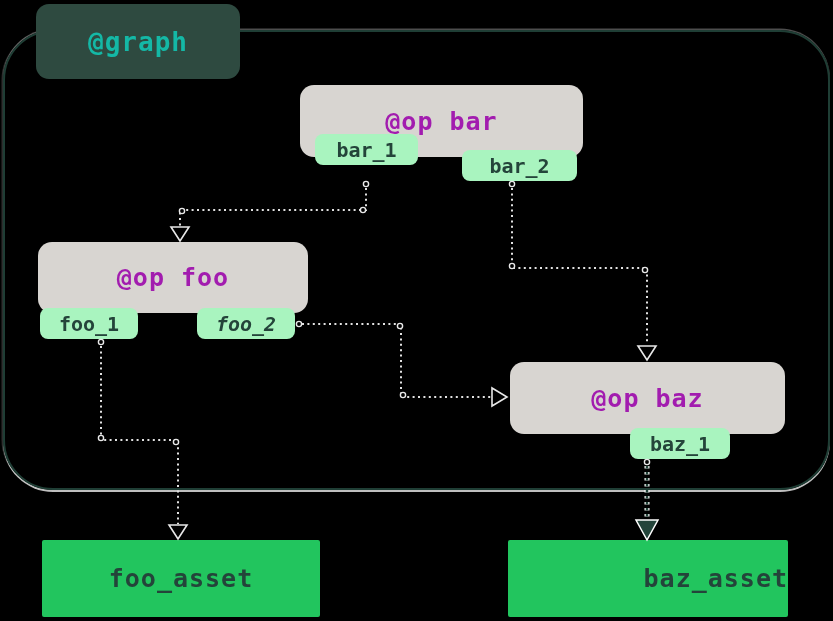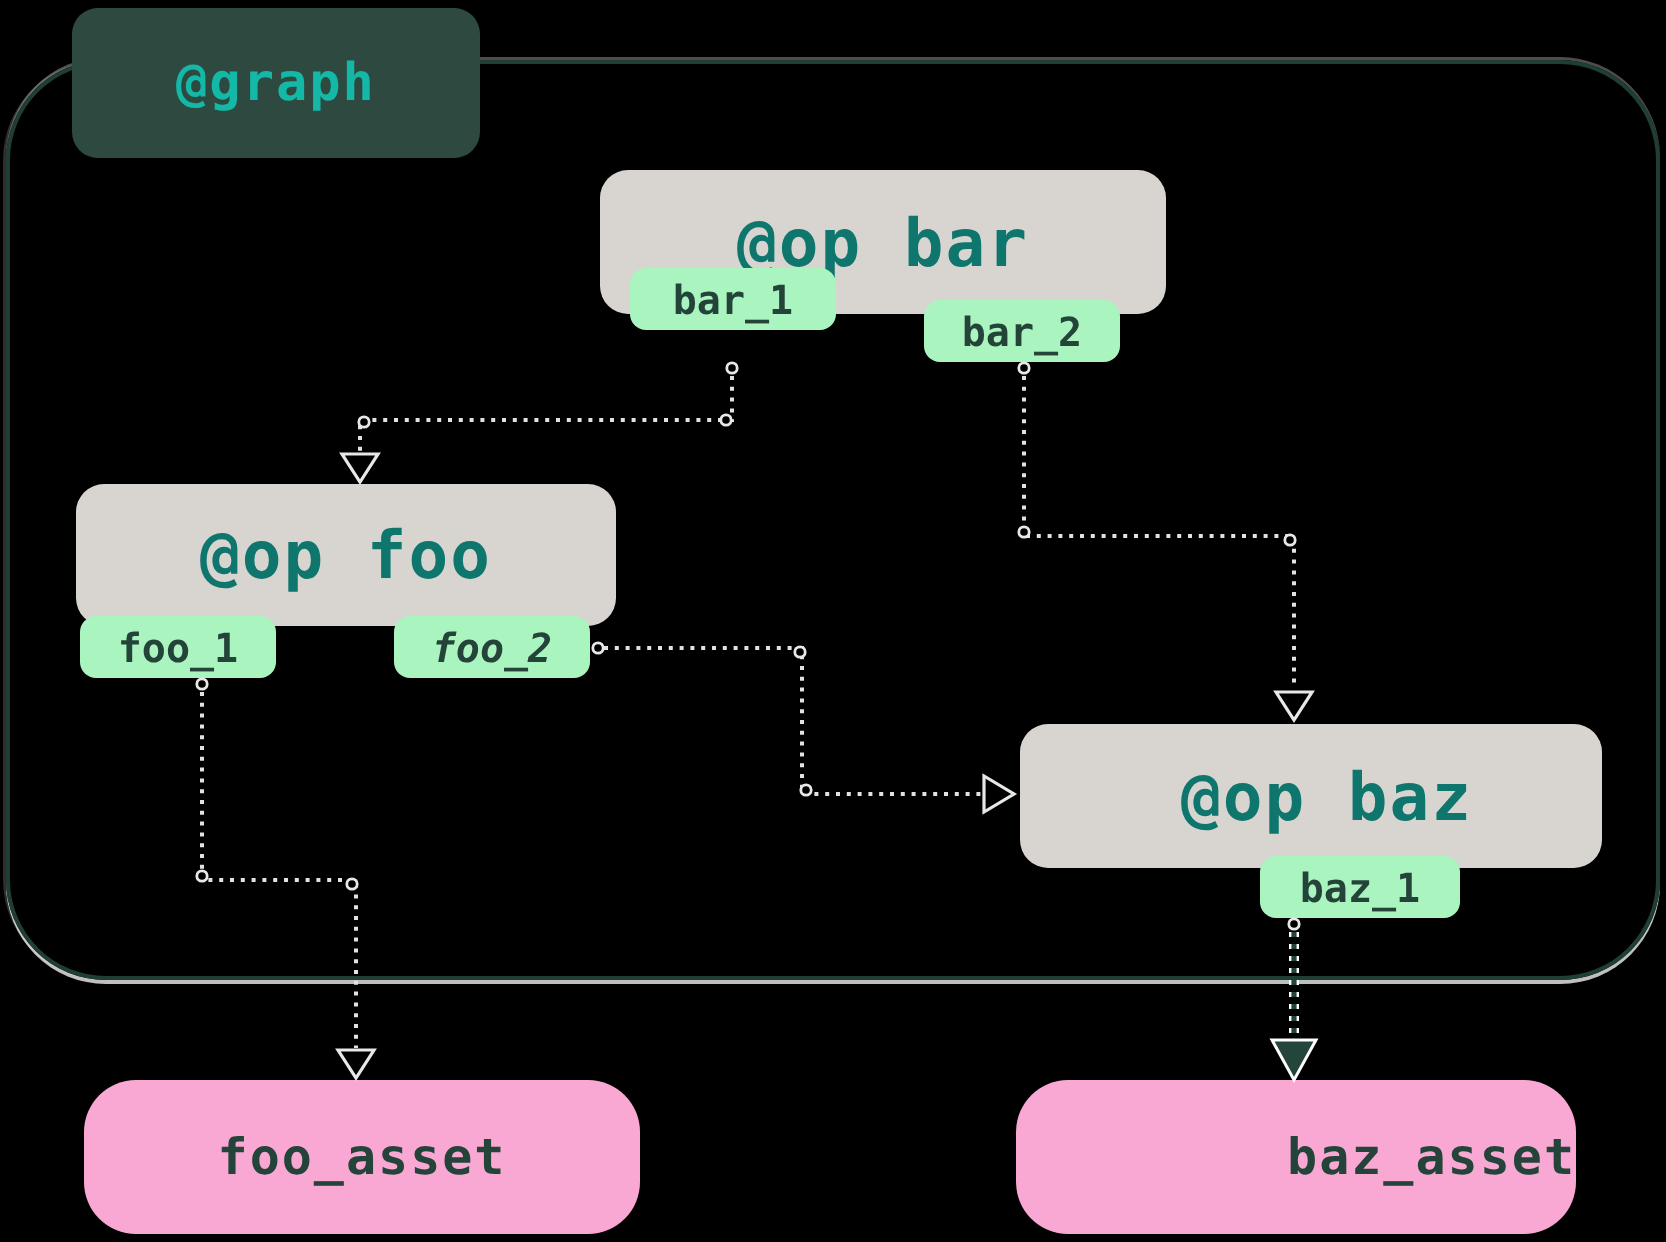--- a/index.html
+++ b/index.html
@@ -18,37 +18,37 @@
   }
   .graph-badge{
     position:absolute;left:36px;top:4px;width:204px;height:75px;
     background:#2e4a40;border-radius:13px;z-index:4;
     display:flex;align-items:center;justify-content:center;
     color:#14b8a6;font-size:26px;font-weight:700;letter-spacing:1px;
   }
   .op-node{
     position:absolute;background:#d8d5d1;border-radius:14px;z-index:2;
     display:flex;align-items:center;justify-content:center;
-    color:#0f766e;font-size:33px;font-weight:600;letter-spacing:1px;text-align:center;
+    color:#a21caf;font-size:25px;font-weight:600;letter-spacing:1px;text-align:center;
   }
   #op-bar{left:300px;top:85px;width:283px;height:72px;}
   #op-foo{left:38px; top:242px;width:270px;height:71px;}
-  #op-baz{left:510px;top:362px;width:275px;height:72px;padding-left:16px;}
+  #op-baz{left:510px;top:362px;width:275px;height:72px;}
   .out-chip{
     position:absolute;height:31px;background:#a9f4bf;border-radius:8px;z-index:3;
     display:flex;align-items:center;justify-content:center;
     color:#24443a;font-size:20px;font-weight:600;
   }
   #out-bar-1{left:315px;top:134px;width:103px;}
-  #out-bar-2{left:462px;top:150px;width:98px;}
+  #out-bar-2{left:462px;top:150px;width:115px;}
   #out-foo-1{left:40px; top:308px;width:98px;}
   #out-foo-2{left:197px;top:308px;width:98px;font-style:italic;}
   #out-baz-1{left:630px;top:428px;width:100px;}
   .asset-node{
-    position:absolute;height:77px;background:#f9a8d4;border-radius:26px;z-index:2;
+    position:absolute;height:77px;background:#22c55e;border-radius:2px;z-index:2;
     display:flex;align-items:center;justify-content:center;
     color:#24443a;font-size:25px;font-weight:600;letter-spacing:1px;
   }
   #asset-foo{left:42px; top:540px;width:278px;}
   #asset-baz{left:508px;top:540px;width:280px;justify-content:flex-end;}
   svg.edges{position:absolute;left:0;top:0;z-index:5;pointer-events:none;}
   .dotted{stroke:#e2e2e2;stroke-width:2;fill:none;stroke-dasharray:2 3.4;}
   .bend{fill:#000;stroke:#e8e8e8;stroke-width:1.4;}
   .open-arrow{fill:#000;stroke:#e8e8e8;stroke-width:1.6;stroke-linejoin:miter;}
   .teal-under{stroke:#fff;stroke-width:5;fill:none;stroke-dasharray:2.5 3.5;}

